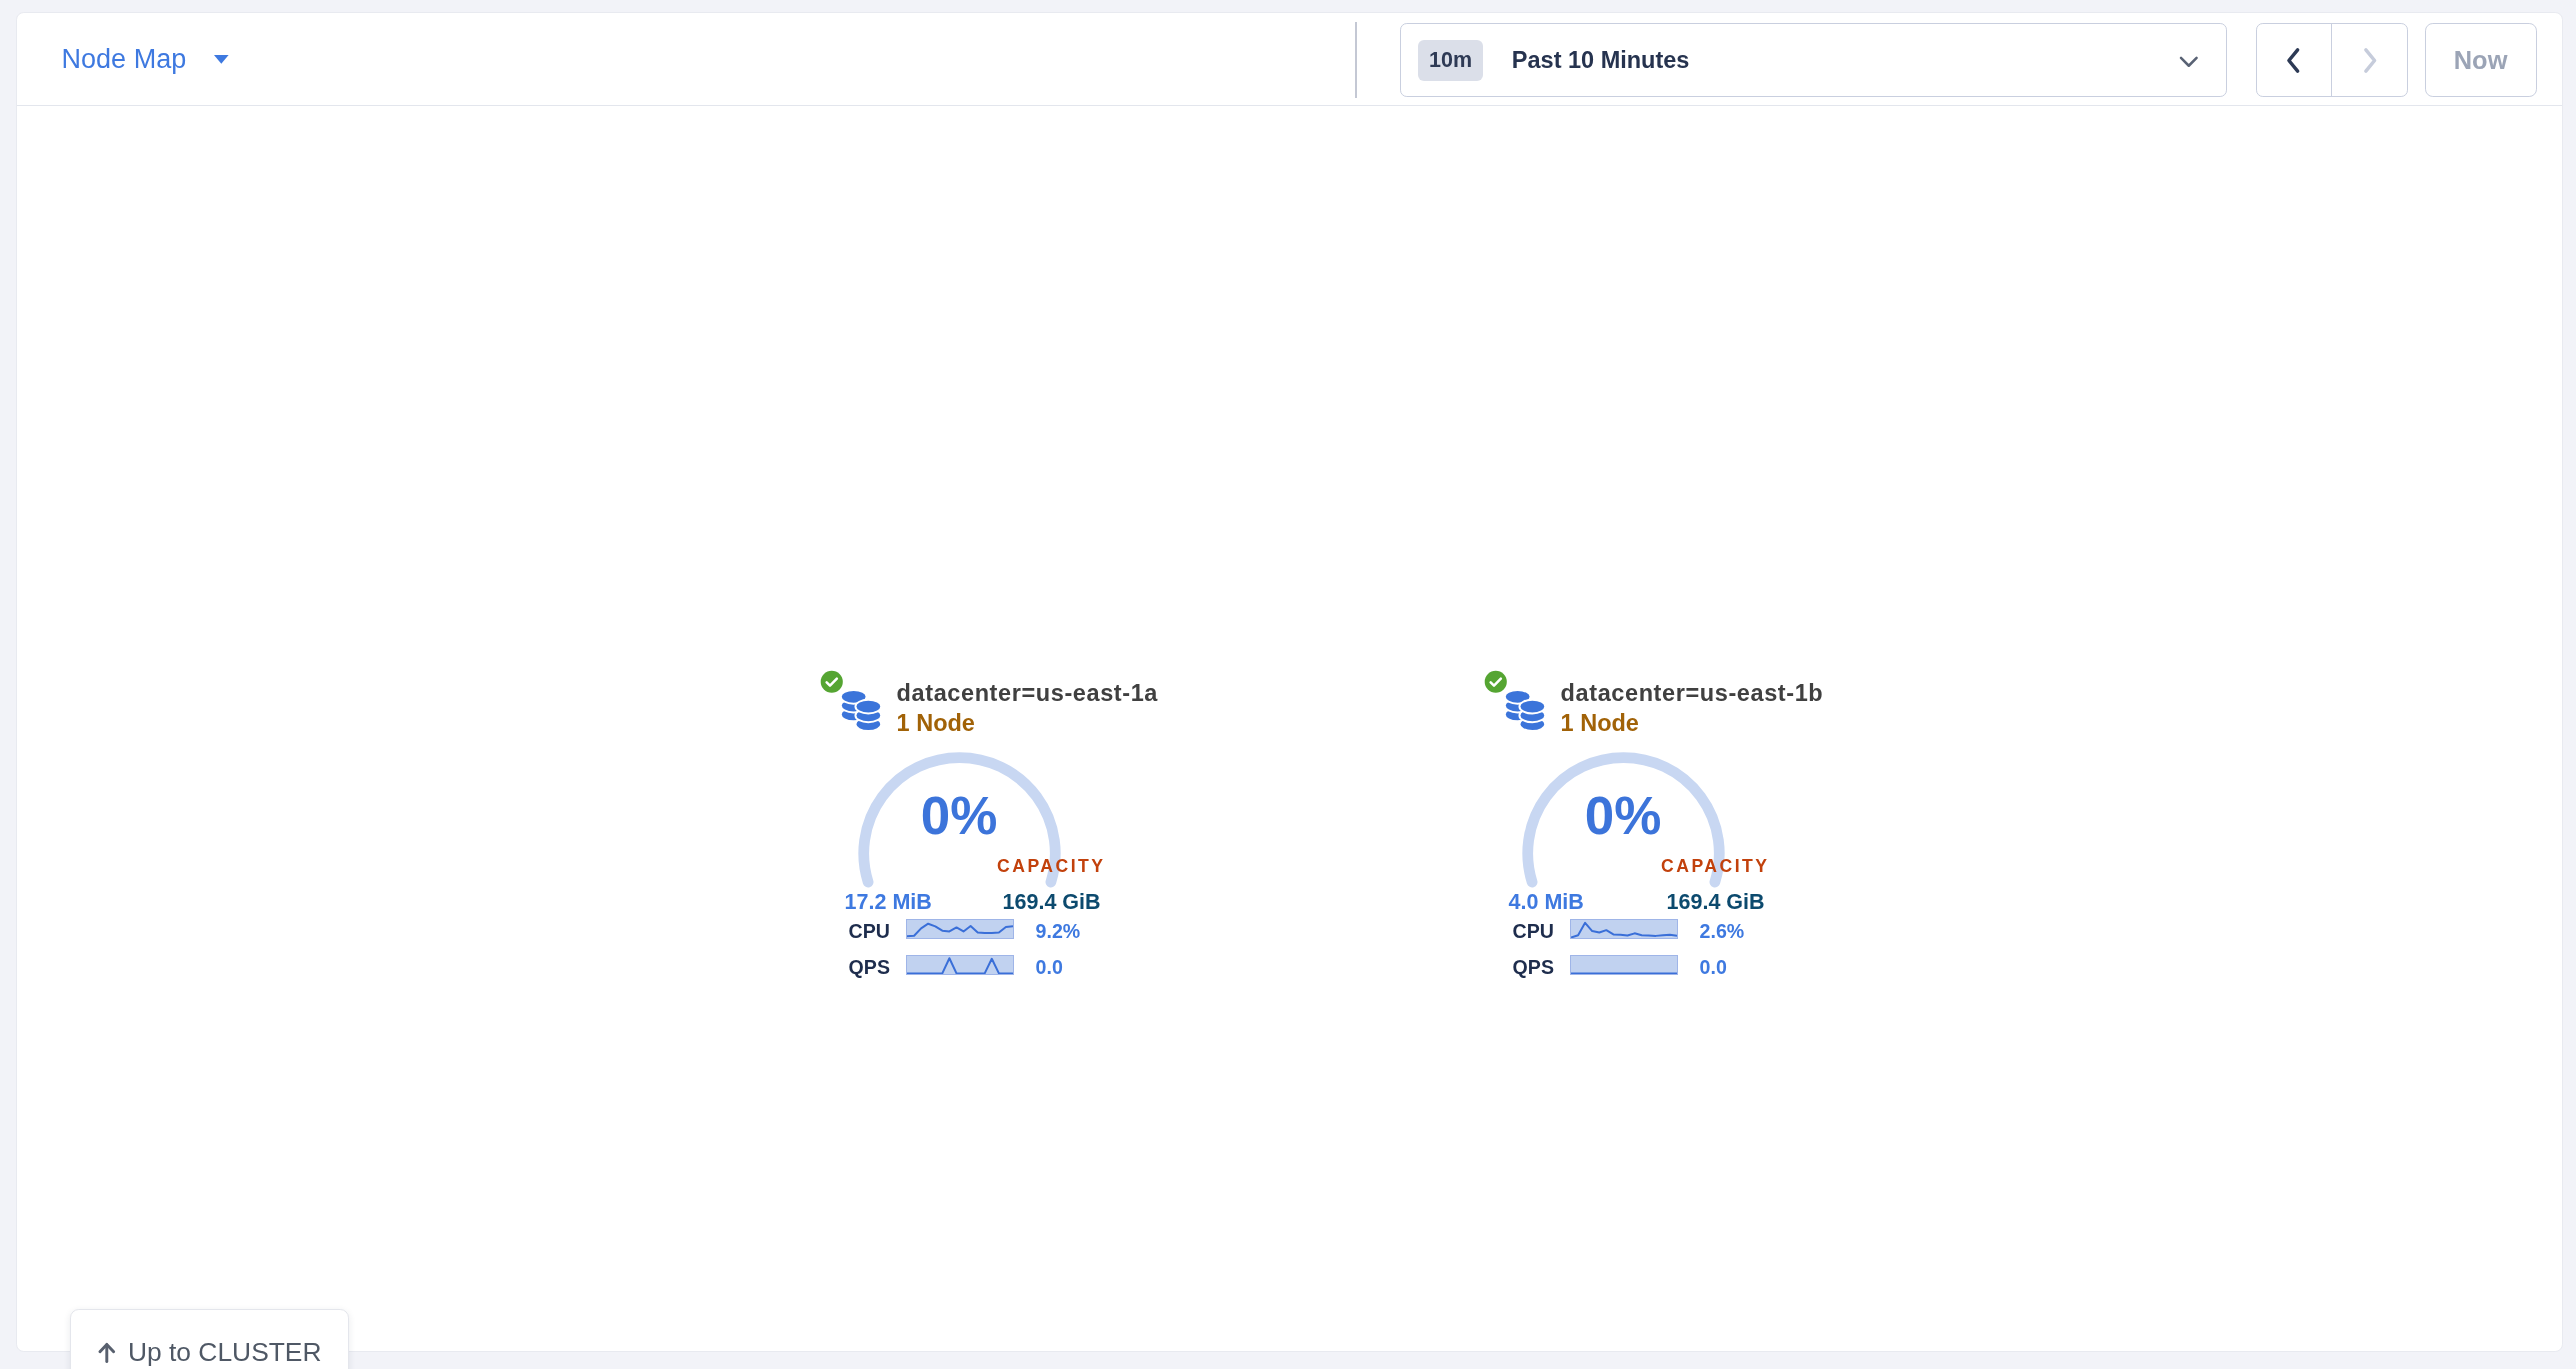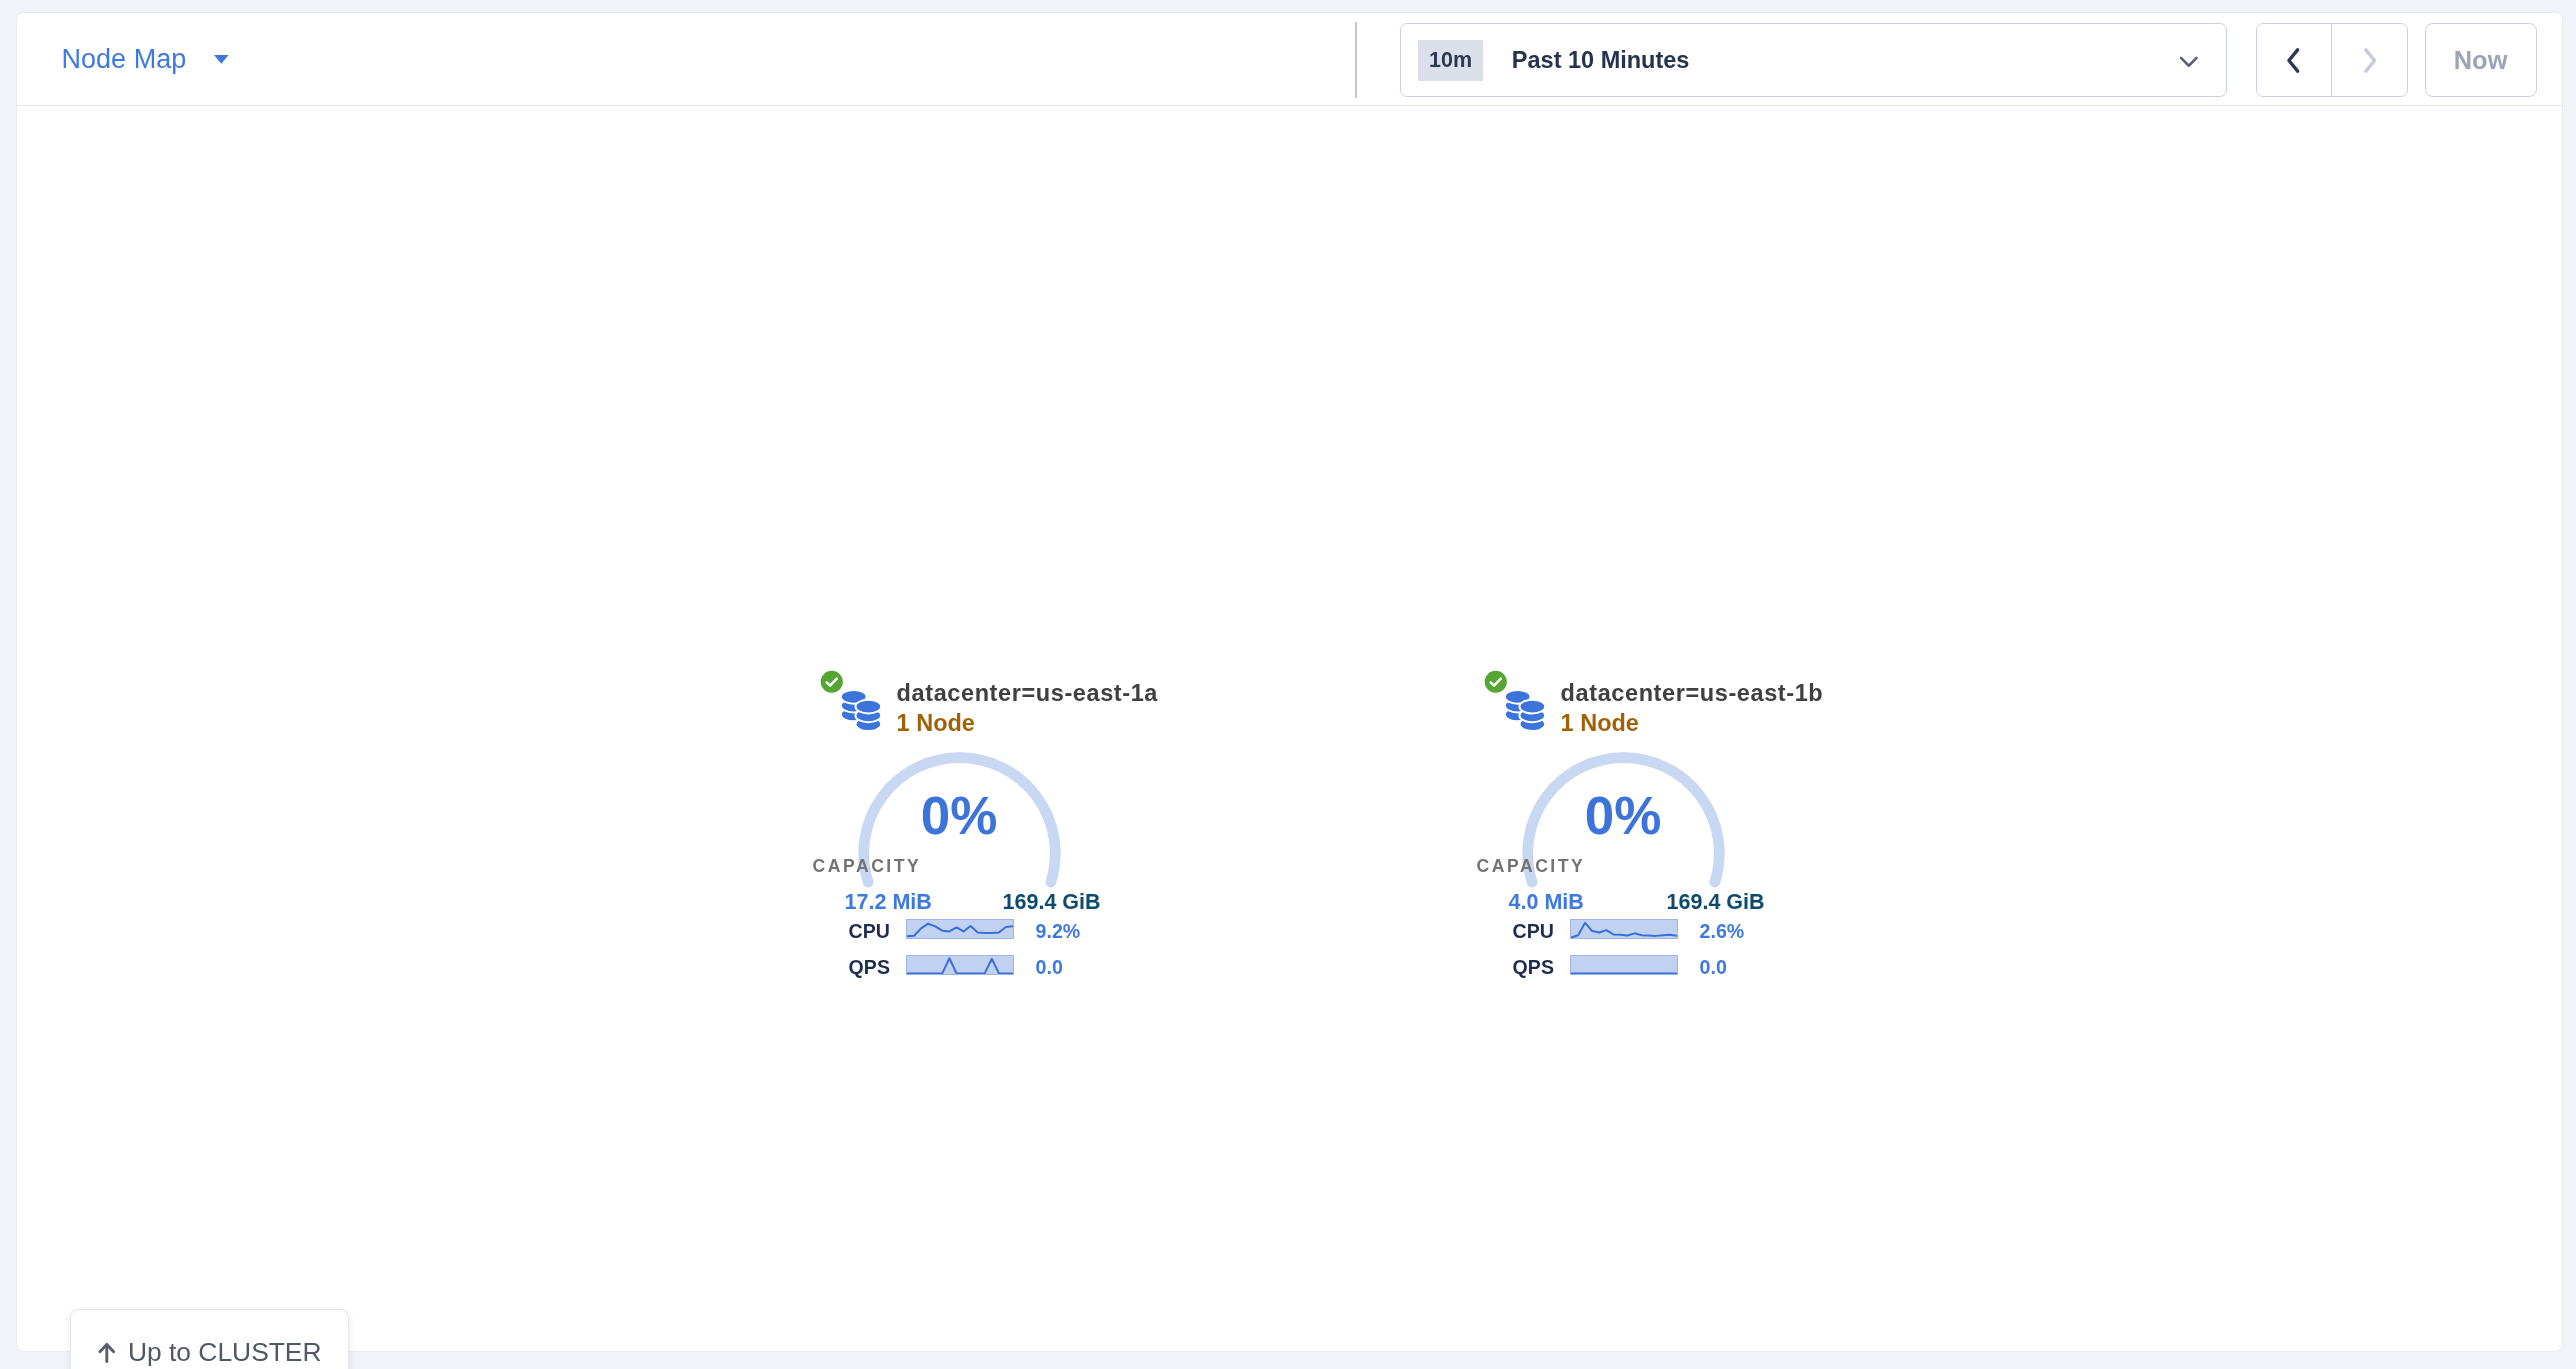--- a/index.html
+++ b/index.html
@@ -12,21 +12,21 @@
   .nav-select{position:absolute;left:45px;top:0;height:93px;display:flex;align-items:center;gap:27px;
     color:#3e79e0;font-size:27px;font-weight:500;cursor:pointer;}
   .breadcrumb{position:absolute;left:613px;top:0;height:93px;display:flex;align-items:center;gap:11.7px;font-size:25.4px;}
   .crumb-link{color:#3e79e0;cursor:pointer;}
   .crumb-sep{color:#3e79e0;font-weight:700;margin:0 2px;}
   .crumb-cur{color:#484848;font-weight:700;font-size:26.4px;letter-spacing:0.3px;}
   .vdivider{position:absolute;left:1338px;top:9.8px;width:2px;height:76px;background:#c4c8d4;}
   .time-select{position:absolute;left:1383px;top:10.8px;width:827px;height:74px;background:#fff;
     border:1px solid #c9cfdf;border-radius:6.8px;display:flex;align-items:center;cursor:pointer;}
   .time-badge{margin-left:17.6px;background:#dbdfe9;color:#2e3a55;font-weight:700;font-size:21.5px;
-    border-radius:1px;padding:9.8px 10.8px;line-height:1;}
+    border-radius:6px;padding:9.8px 10.8px;line-height:1;}
   .time-label{margin-left:29px;color:#26334f;font-weight:700;font-size:23.5px;}
   .time-chevron{position:absolute;right:27px;top:32px;}
   .arrow-group{position:absolute;left:2239px;top:10.8px;width:152px;height:74px;border:1px solid #c9cfdf;
     border-radius:6.8px;display:flex;background:#fff;}
   .arrow-btn{flex:1;display:flex;align-items:center;justify-content:center;background:none;border:none;
     padding:0;cursor:pointer;}
   .arrow-btn + .arrow-btn{border-left:1px solid #c9cfdf;}
   .now-btn{position:absolute;left:2408px;top:10.8px;width:112px;height:74px;background:#fff;
     border:1px solid #c9cfdf;border-radius:7.8px;color:#9ba4b6;font-weight:700;font-size:25.4px;
     font-family:inherit;cursor:default;}
@@ -36,21 +36,21 @@
   .card.a{left:796px;} .card.b{left:1460px;}
   .check{position:absolute;left:7.8px;top:2px;width:23.5px;height:23.5px;}
   .dbicon{position:absolute;left:26.4px;top:19.6px;width:45px;height:47px;}
   .card-head{position:absolute;left:84px;top:11.7px;}
   .card-title{color:#404040;font-weight:700;font-size:23.5px;letter-spacing:0.6px;line-height:29px;white-space:nowrap;}
   .card-sub{color:#a16207;font-weight:700;font-size:23.5px;line-height:29px;margin-top:1px;}
   .gauge{position:absolute;left:39px;top:78px;width:215px;height:215px;}
   .gauge path{stroke:#c8d7f2;stroke-width:11;fill:none;stroke-linecap:round;}
   .pct{position:absolute;left:0;top:121px;width:100%;text-align:center;color:#3c74da;
     font-weight:700;font-size:53px;line-height:53px;}
-  .cap-label{position:absolute;left:0;top:188px;width:100%;text-align:left;color:#737373;
+  .cap-label{position:absolute;left:0;top:188px;width:100%;text-align:right;color:#c2410c;
     font-weight:700;font-size:17.6px;letter-spacing:2.5px;}
   .vals{position:absolute;left:32px;top:222px;width:256px;display:flex;justify-content:space-between;
     font-weight:700;font-size:21.5px;}
   .val-used{color:#3e79e0;} .val-total{color:#0c4a6e;}
   .mrow{position:absolute;left:0;width:100%;height:23.5px;}
   .mrow.cpu{top:251px;} .mrow.qps{top:287px;}
   .mlabel{position:absolute;left:36px;top:1px;color:#1e2d4d;font-weight:700;font-size:19.6px;}
   .spark{position:absolute;left:93px;top:0;width:108px;height:20.5px;background:#c1d2f0;
     border:1px solid #9fb5e8;}
   .spark svg{display:block;width:100%;height:100%;}

